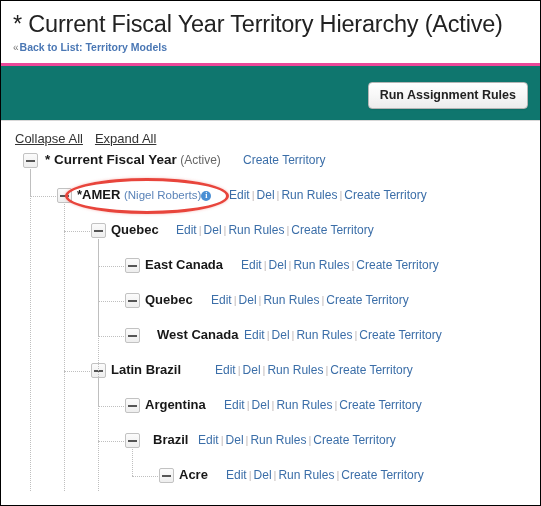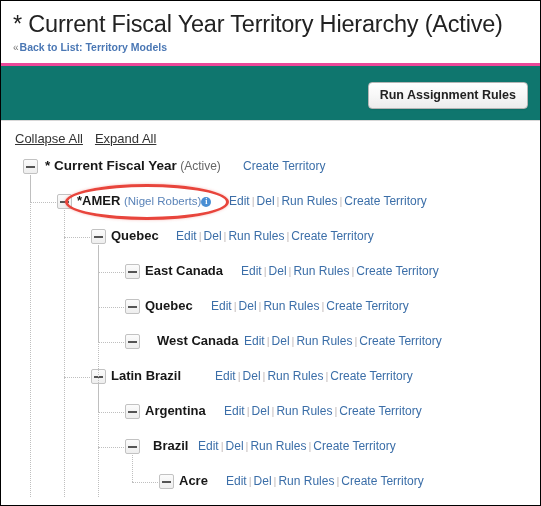--- a/index.html
+++ b/index.html
@@ -91,21 +91,20 @@
   .tree-controls a {
     color: #333333;
     text-decoration: underline;
     margin-right: 12px;
     font-size: 13px;
   }
 
   
   .tree {
     position: relative;
-    margin-top: 6px;
     height: 340px;
   }
   .tree-row {
     position: absolute;
     left: 0;
     height: 35px;
     width: 541px;
     white-space: nowrap;
   }
   .toggle {

